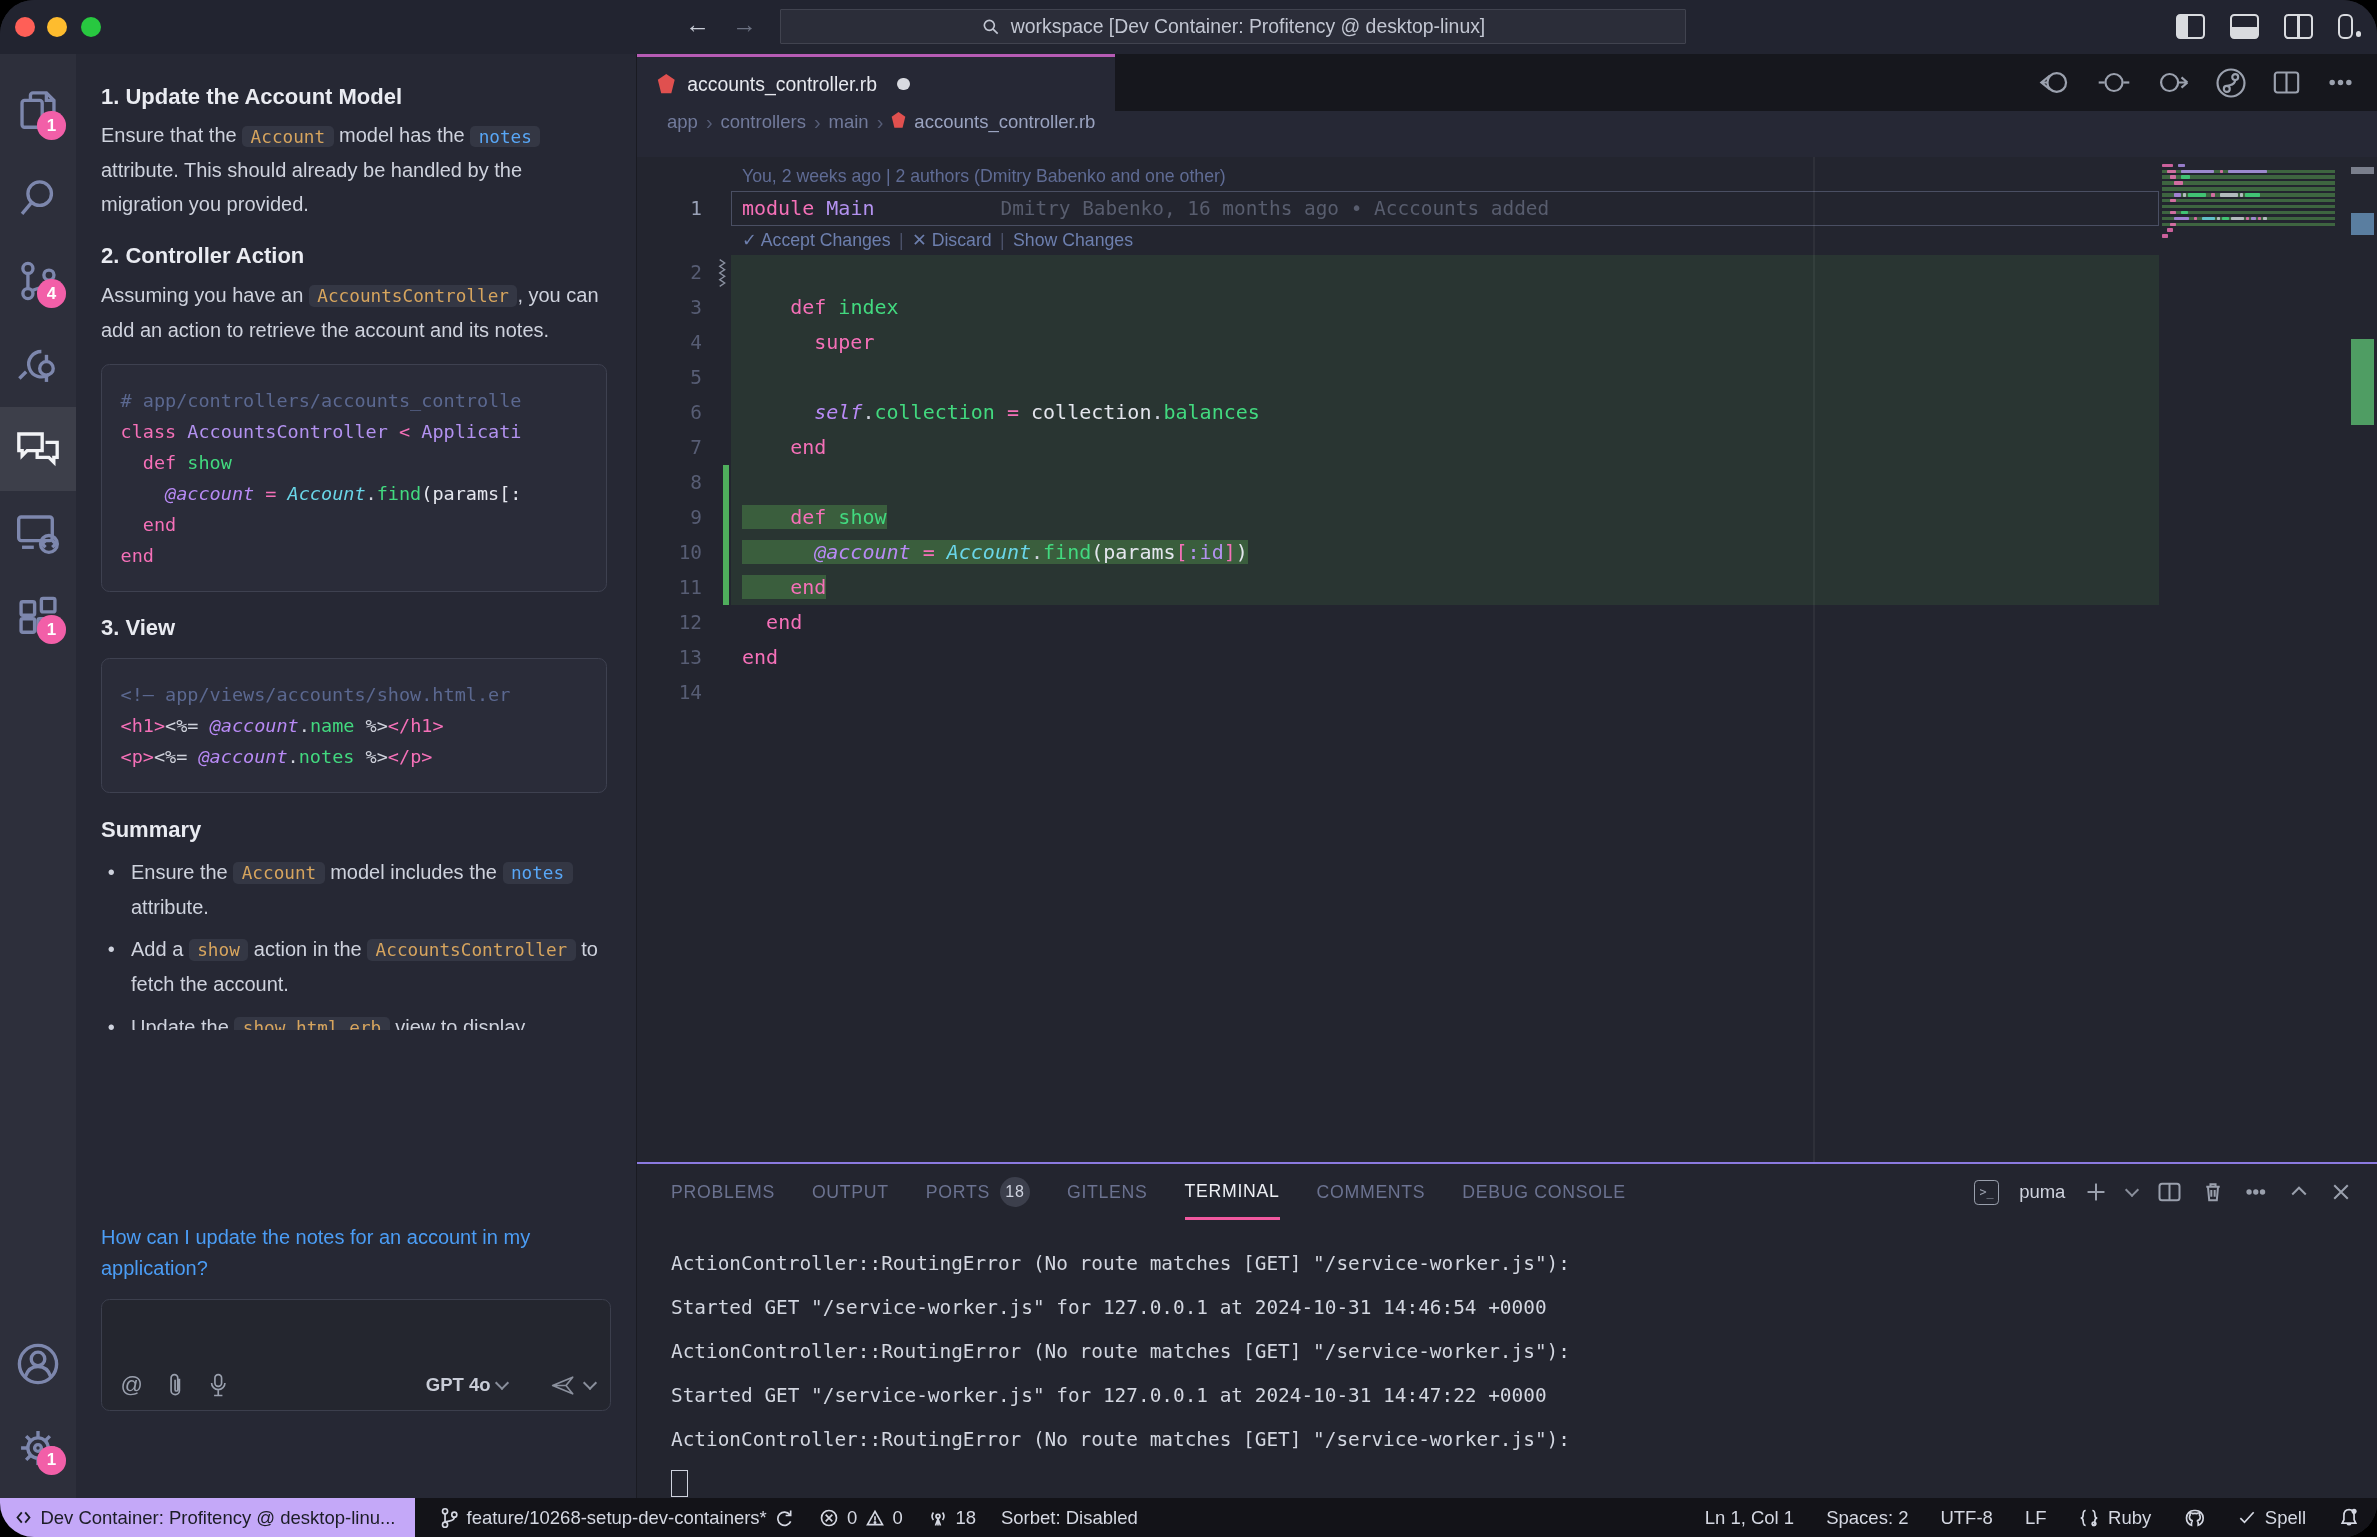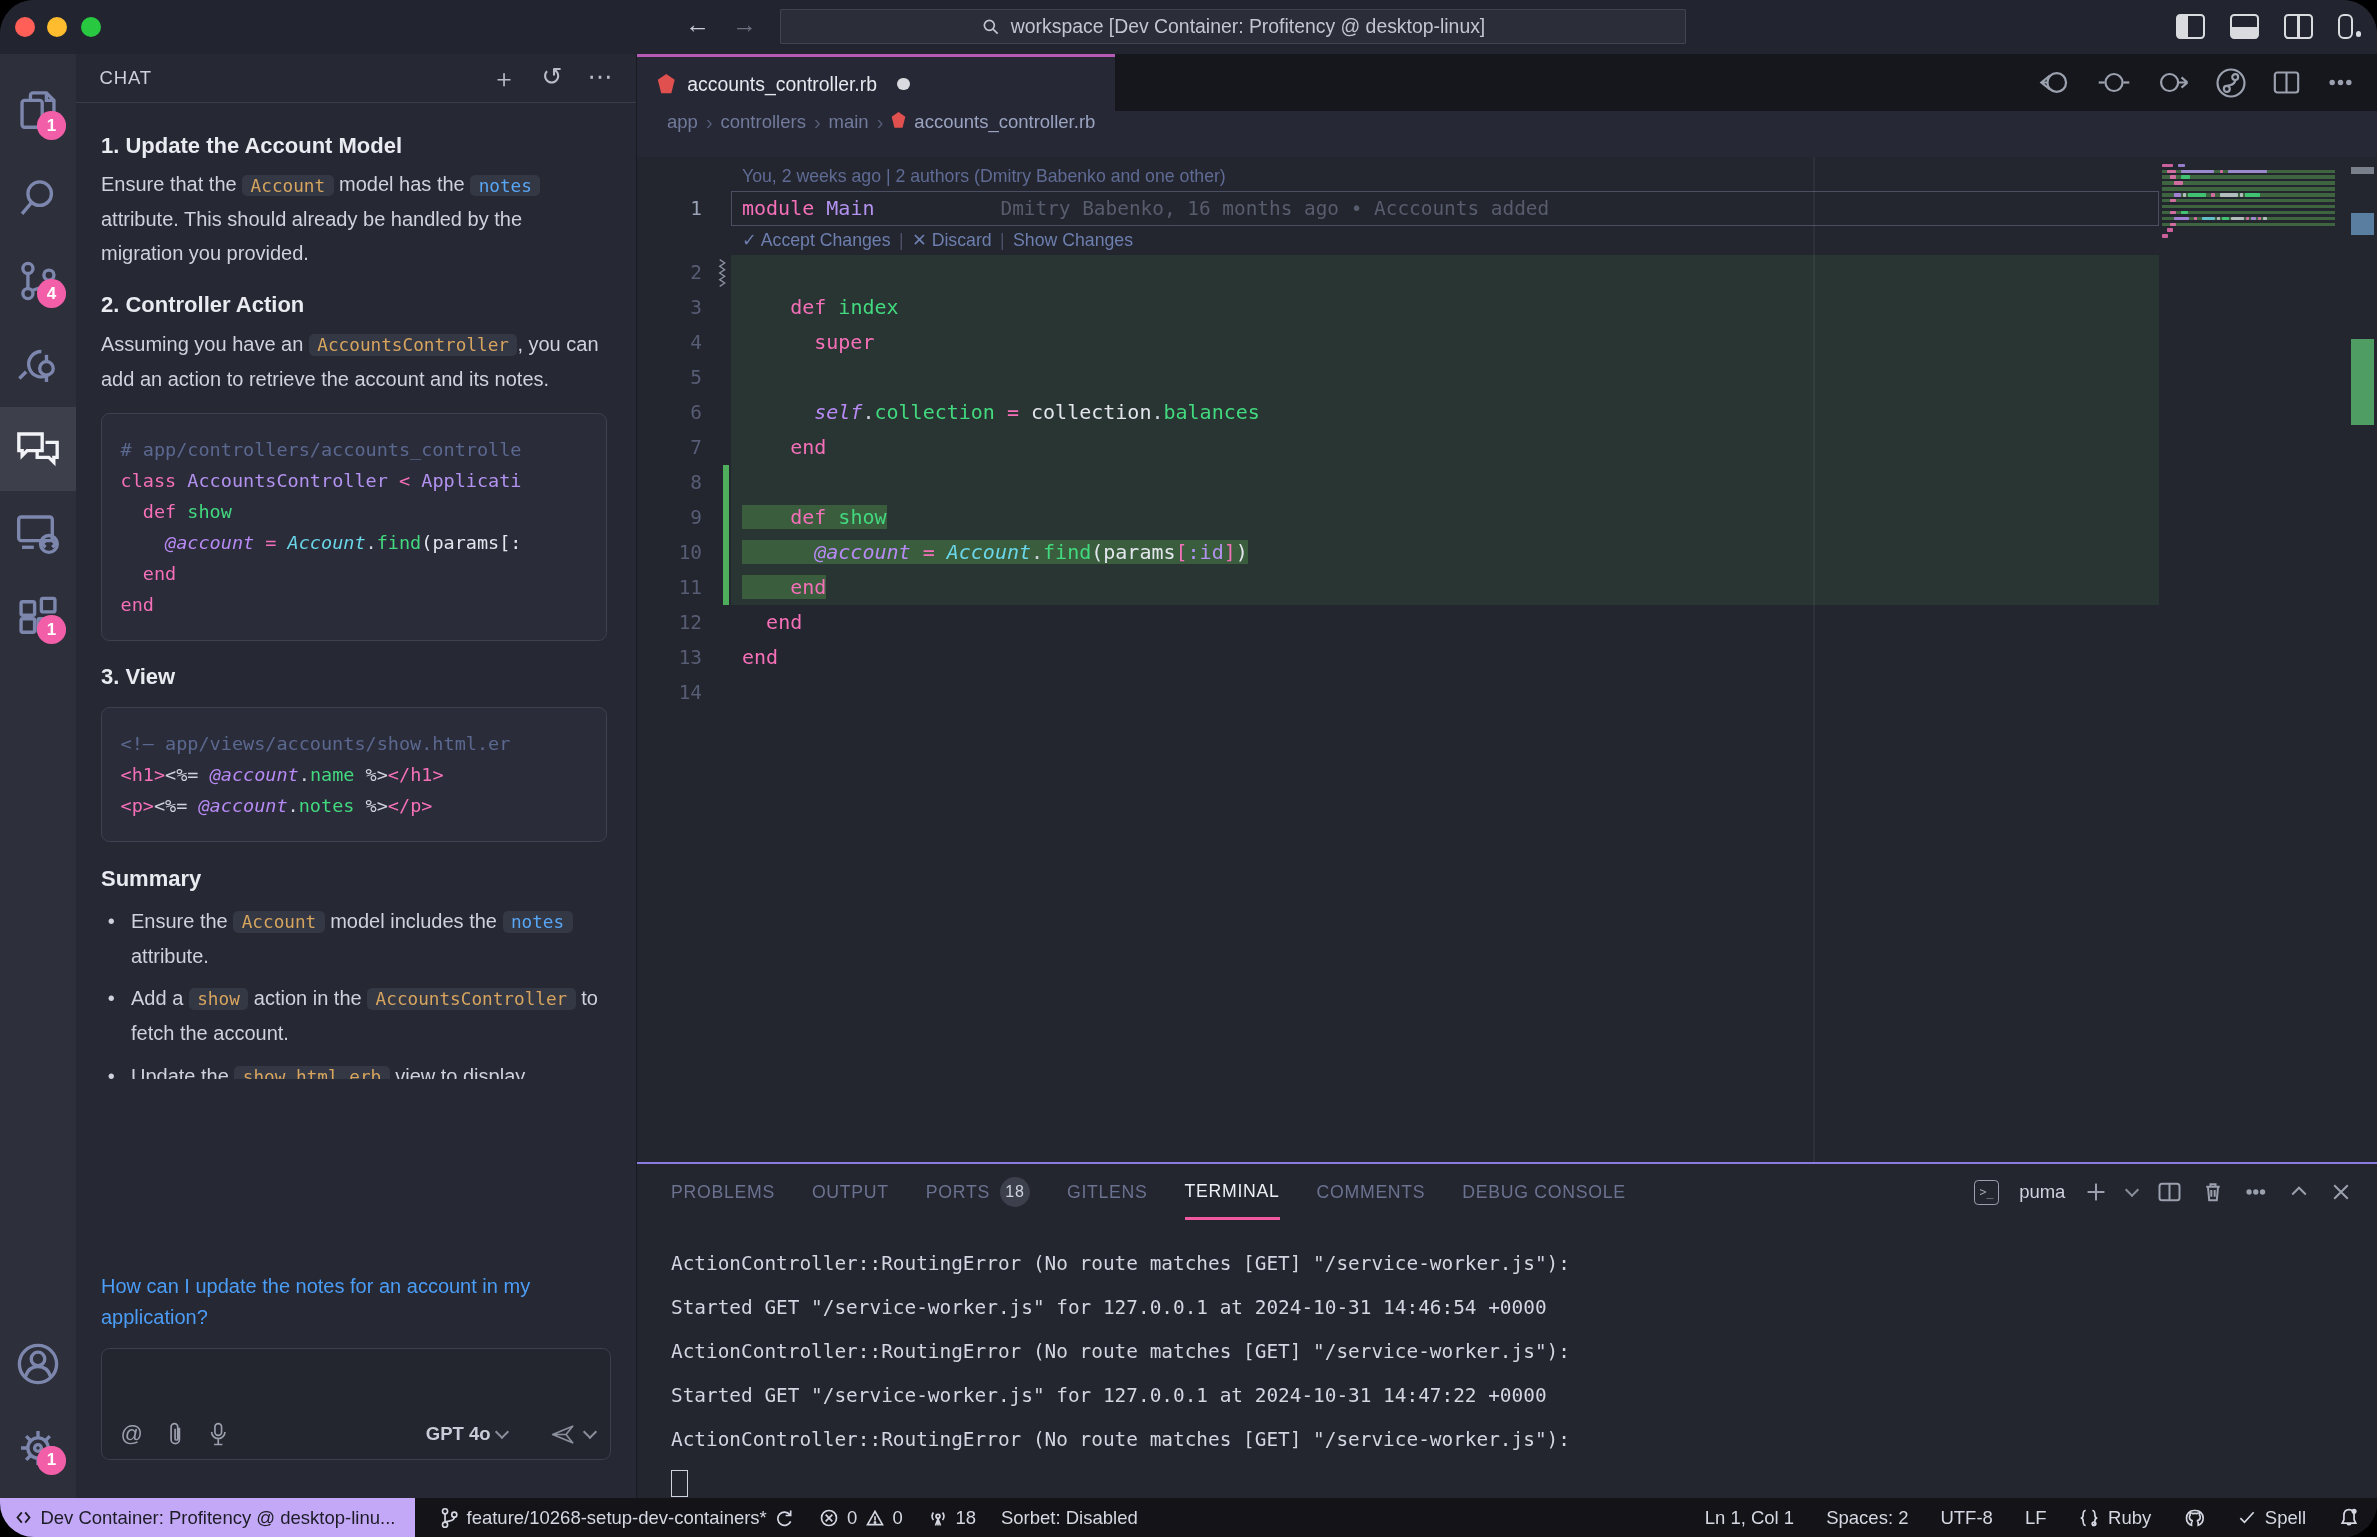--- a/index.html
+++ b/index.html
@@ -226,28 +226,20 @@
         <svg width="44" height="44" viewBox="0 0 52 52">
             <circle cx="26" cy="26" r="12"></circle>
             <circle cx="26" cy="26" r="4"></circle>
             <path d="M26 6 v8 M26 38 v8 M6 26 h8 M38 26 h8 M12 12 l6 6 M34 34 l6 6 M40 12 l-6 6 M18 34 l-6 6"></path>
           </svg>
         <span class="ab-badge">1</span>
       </div>
     </div>
 
     <div id="sidebar">
-      <div id="chat-header">
-        <span id="chat-title">CHAT</span>
-        <div id="chat-header-icons">
-          <span>＋</span>
-          <span>↺</span>
-          <span>⋯</span>
-        </div>
-      </div>
       <div id="chat-content">
           <div class="chat-h">1. Update the Account Model</div>
           <div class="chat-p"><span class="seg">Ensure that the </span><span class="chip amber">Account</span><span class="seg"> model has the </span><span class="chip blue">notes</span><span class="seg"> attribute. This should already be handled by the migration you provided.</span></div>
           <div class="chat-h">2. Controller Action</div>
           <div class="chat-p"><span class="seg">Assuming you have an </span><span class="chip amber">AccountsController</span><span class="seg">, you can add an action to retrieve the account and its notes.</span></div>
           <div class="chat-code"><div class="ccl"><span class="tk-com"># app/controllers/accounts_controlle</span></div><div class="ccl"><span class="tk-kw">class</span><span class="tk-txt"> </span><span class="tk-const">AccountsController</span><span class="tk-txt"> </span><span class="tk-kw">&lt;</span><span class="tk-txt"> </span><span class="tk-const">Applicati</span></div><div class="ccl"><span class="tk-txt">  </span><span class="tk-kw">def</span><span class="tk-txt"> </span><span class="tk-meth">show</span></div><div class="ccl"><span class="tk-txt">    </span><span class="tk-var">@account</span><span class="tk-txt"> </span><span class="tk-kw">=</span><span class="tk-txt"> </span><span class="tk-class">Account</span><span class="tk-punct">.</span><span class="tk-meth">find</span><span class="tk-txt">(params[:</span></div><div class="ccl"><span class="tk-txt">  </span><span class="tk-kw">end</span></div><div class="ccl"><span class="tk-kw">end</span></div></div>
           <div class="chat-h">3. View</div>
           <div class="chat-code"><div class="ccl"><span class="tk-com">&lt;!— app/views/accounts/show.html.er</span></div><div class="ccl"><span class="tk-kw">&lt;h1&gt;</span><span class="tk-punct">&lt;%=</span><span class="tk-txt"> </span><span class="tk-var">@account</span><span class="tk-punct">.</span><span class="tk-meth">name</span><span class="tk-txt"> </span><span class="tk-punct">%&gt;</span><span class="tk-kw">&lt;/h1&gt;</span></div><div class="ccl"><span class="tk-kw">&lt;p&gt;</span><span class="tk-punct">&lt;%=</span><span class="tk-txt"> </span><span class="tk-var">@account</span><span class="tk-punct">.</span><span class="tk-meth">notes</span><span class="tk-txt"> </span><span class="tk-punct">%&gt;</span><span class="tk-kw">&lt;/p&gt;</span></div></div>
           <div class="chat-h">Summary</div>
           <ul class="chat-ul">

